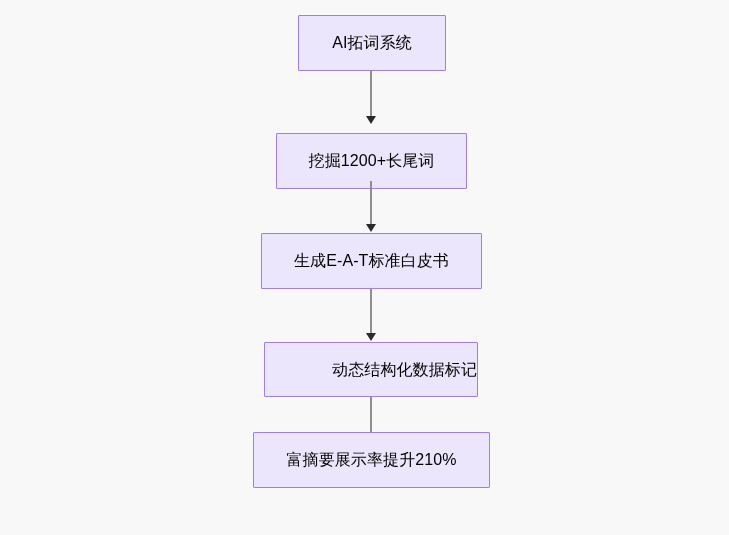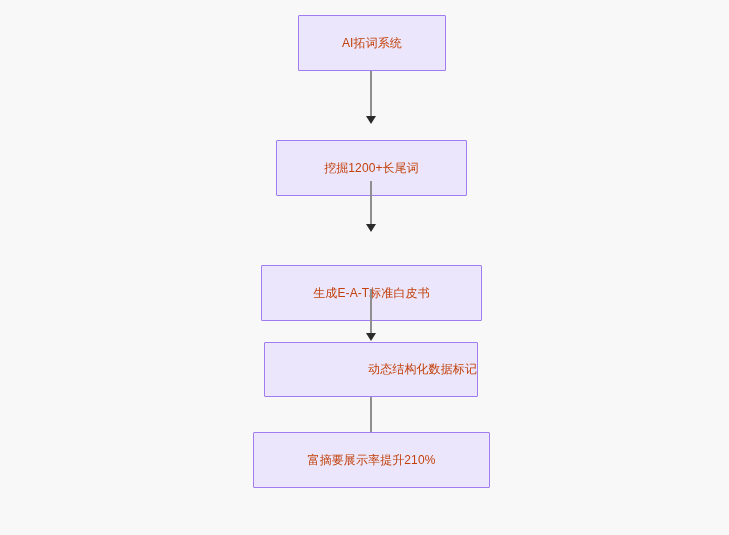--- a/index.html
+++ b/index.html
@@ -22,23 +22,23 @@
     position: absolute;
     box-sizing: border-box;
     background: #ebe6fb;
     border: 1.4px solid #9f7df0;
     display: flex;
     align-items: center;
     justify-content: center;
     border-radius: 1px;
   }
   .node-label {
-    font-size: 12px;
+    font-size: 16px;
     line-height: 1.2;
-    color: #c2410c;
+    color: #000000;
     white-space: nowrap;
     letter-spacing: 0.1px;
   }
   .edge {
     position: absolute;
     width: 2px;
     background: #8f8f8f;
   }
   .arrowhead {
     position: absolute;
@@ -54,28 +54,28 @@
 
 <div id="flowchart">
 
   <div class="node" style="left:298px; top:15px; width:148px; height:56px;">
     <span class="node-label">AI拓词系统</span>
   </div>
 
   <div class="edge" style="left:370px; top:71px; height:46px;"></div>
   <div class="arrowhead" style="left:366px; top:116px;"></div>
 
-  <div class="node" style="left:276px; top:140px; width:191px; height:56px;">
+  <div class="node" style="left:276px; top:133px; width:191px; height:56px;">
     <span class="node-label">挖掘1200+长尾词</span>
   </div>
 
   <div class="edge" style="left:370px; top:181px; height:44px;"></div>
   <div class="arrowhead" style="left:366px; top:224px;"></div>
 
-  <div class="node" style="left:261px; top:233px; width:221px; height:56px;margin-top:32px;">
+  <div class="node" style="left:261px; top:233px; width:221px; height:56px;">
     <span class="node-label">生成E-A-T标准白皮书</span>
   </div>
 
   <div class="edge" style="left:370px; top:289px; height:45px;"></div>
   <div class="arrowhead" style="left:366px; top:333px;"></div>
 
   <div class="node" style="left:264px; top:342px; width:214px; height:55px;justify-content:flex-end;">
     <span class="node-label">动态结构化数据标记</span>
   </div>
 

